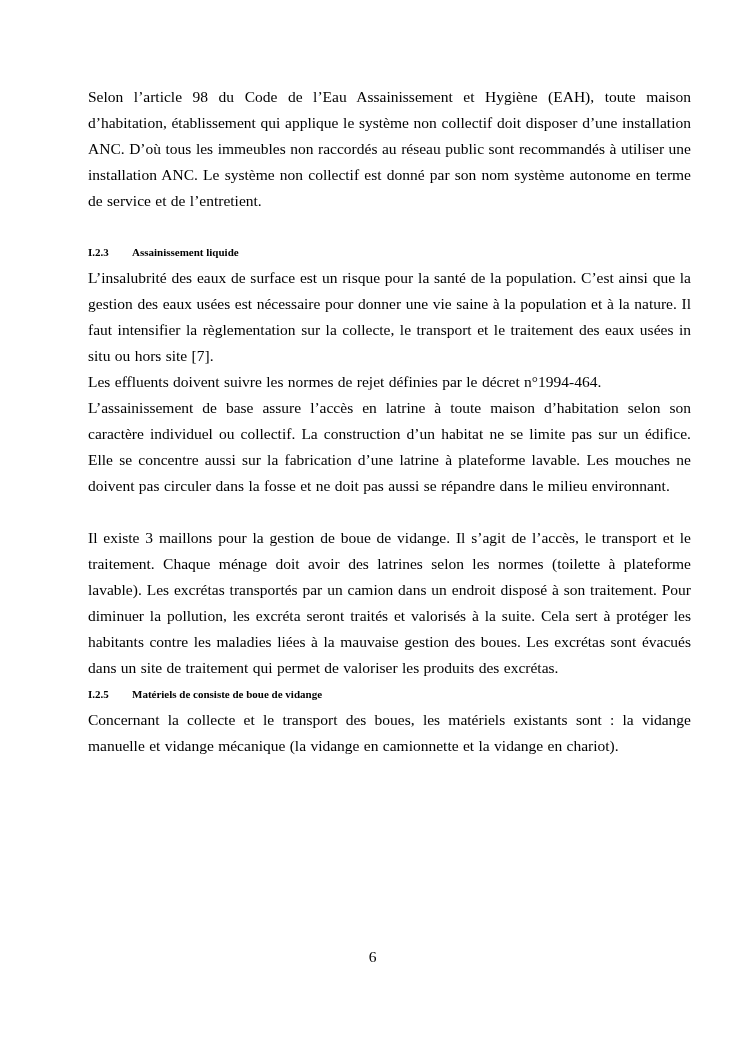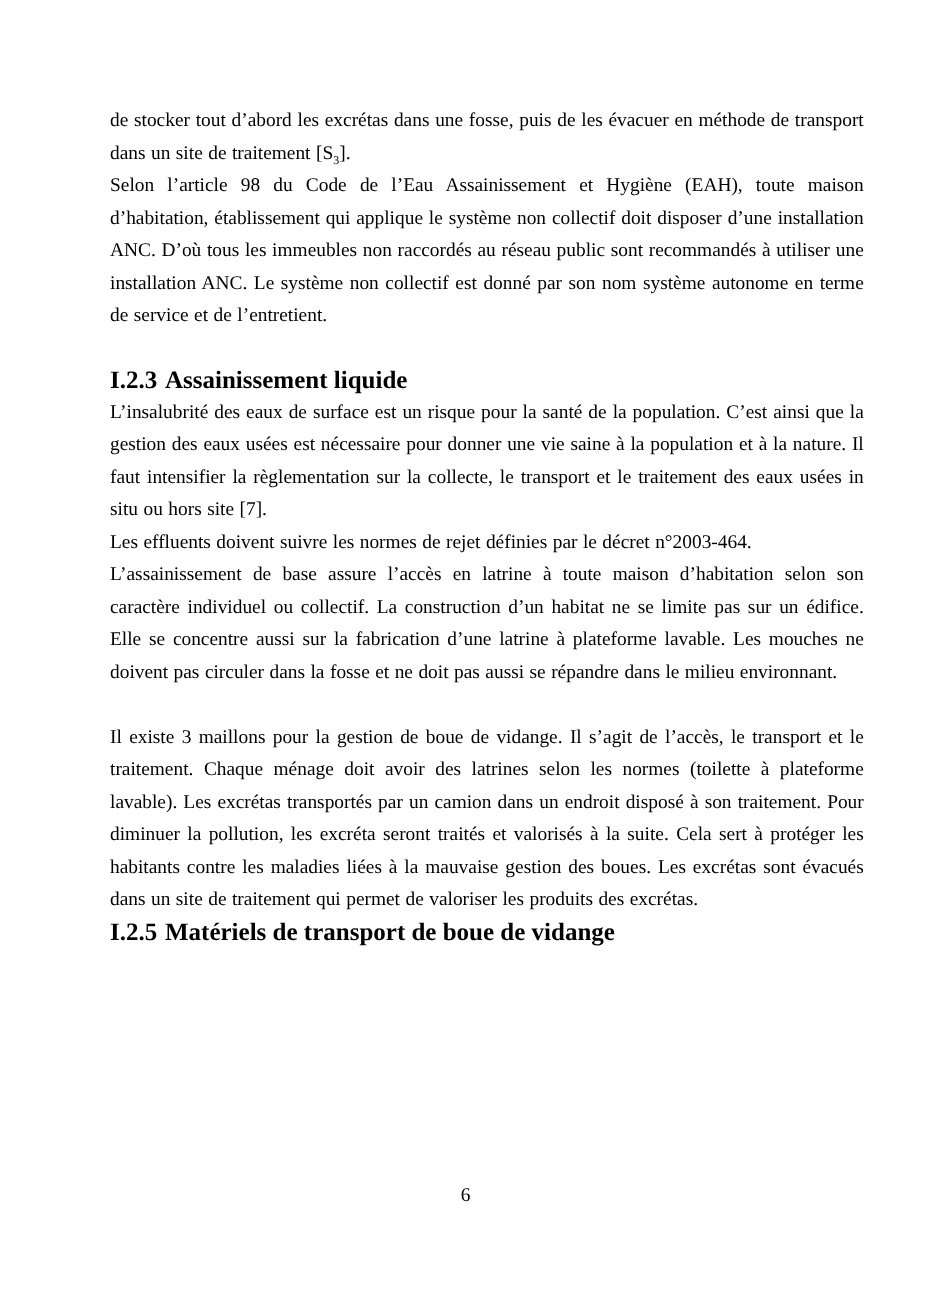--- a/index.html
+++ b/index.html
@@ -20,21 +20,21 @@
   }
   .para {
     margin: 0;
     font-size: 15.5px;
     line-height: 26px;
     text-align: justify;
     word-spacing: 0.5px;
   }
   .heading {
     margin: 0;
-    font-size: 20px;
+    font-size: 11px;
     line-height: 26px;
     font-weight: bold;
   }
   .heading.gap { margin-top: 25px; }
   .hnum { display: inline-block; min-width: 44px; }
   .blank-line { height: 26px; }
   sub { font-size: 62%; line-height: 0; }
   .footer {
     position: absolute;
     top: 944px;
@@ -43,38 +43,38 @@
     text-align: center;
     font-size: 15.5px;
     line-height: 26px;
   }
 </style>
 </head>
 <body>
 
 <div class="page">
 
-  <p class="para"><span>de stocker tout d’abord les excrétas dans une fosse, puis de les évacuer en méthode de transport dans un site de traitement [S</span><sub>3</sub><span>].</span></p>
 
   <p class="para">Selon l’article 98 du Code de l’Eau Assainissement et Hygiène (EAH), toute maison d’habitation, établissement qui applique le système non collectif doit disposer d’une installation ANC. D’où tous les immeubles non raccordés au réseau public sont recommandés à utiliser une installation ANC. Le système non collectif est donné par son nom système autonome en terme de service et de l’entretient.</p>
 
   <h3 class="heading gap"><span class="hnum">I.2.3</span><span>Assainissement liquide</span></h3>
 
   <p class="para">L’insalubrité des eaux de surface est un risque pour la santé de la population. C’est ainsi que la gestion des eaux usées est nécessaire pour donner une vie saine à la population et à la nature. Il faut intensifier la règlementation sur la collecte, le transport et le traitement des eaux usées in situ ou hors site [7].</p>
 
-  <p class="para">Les effluents doivent suivre les normes de rejet définies par le décret n°2003-464.</p>
+  <p class="para">Les effluents doivent suivre les normes de rejet définies par le décret n°1994-464.</p>
 
 
   <p class="para">L’assainissement de base assure l’accès en latrine à toute maison d’habitation selon son caractère individuel ou collectif. La construction d’un habitat ne se limite pas sur un édifice. Elle se concentre aussi sur la fabrication d’une latrine à plateforme lavable. Les mouches ne doivent pas circuler dans la fosse et ne doit pas aussi se répandre dans le milieu environnant.</p>
 
 
   <div class="blank-line"></div>
 
   <p class="para">Il existe 3 maillons pour la gestion de boue de vidange. Il s’agit de l’accès, le transport et le traitement. Chaque ménage doit avoir des latrines selon les normes (toilette à plateforme lavable). Les excrétas transportés par un camion dans un endroit disposé à son traitement. Pour diminuer la pollution, les excréta seront traités et valorisés à la suite. Cela sert à protéger les habitants contre les maladies liées à la mauvaise gestion des boues. Les excrétas sont évacués dans un site de traitement qui permet de valoriser les produits des excrétas.</p>
 
-  <h3 class="heading"><span class="hnum">I.2.5</span><span>Matériels de transport de boue de vidange</span></h3>
+  <h3 class="heading"><span class="hnum">I.2.5</span><span>Matériels de consiste de boue de vidange</span></h3>
 
+  <p class="para">Concernant la collecte et le transport des boues, les matériels existants sont : la vidange manuelle et vidange mécanique (la vidange en camionnette et la vidange en chariot).</p>
 
 </div>
 
 <div class="footer">
   <span>6</span>
 </div>
 
 </body></html>

